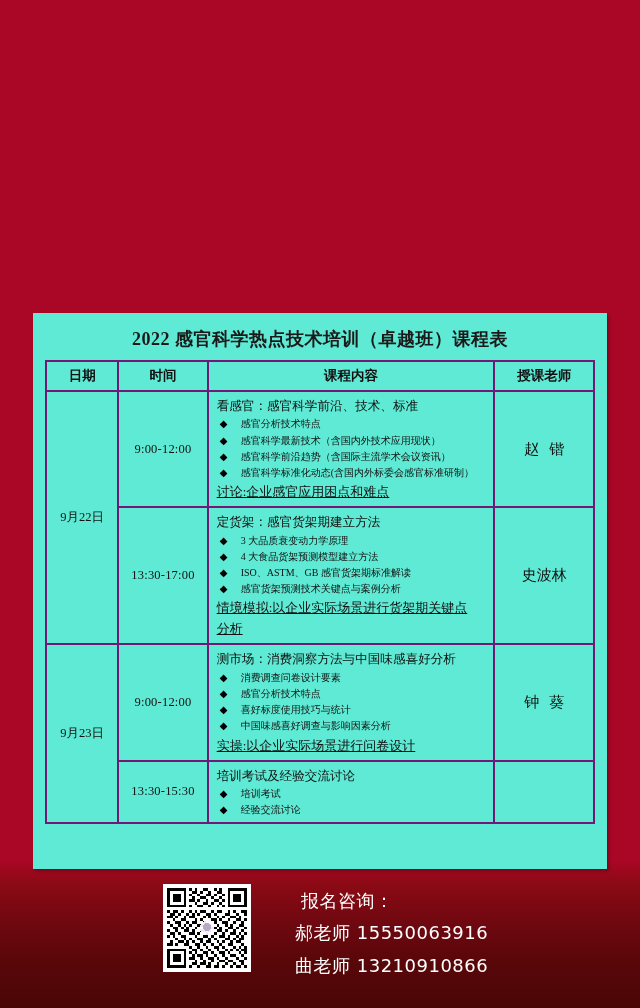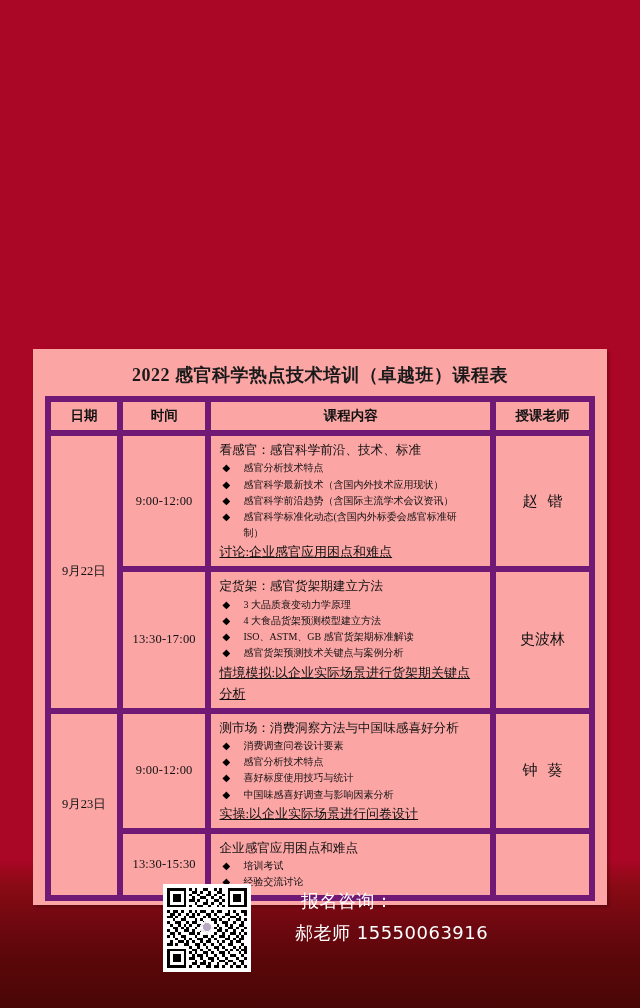--- a/index.html
+++ b/index.html
@@ -68,41 +68,40 @@
     font-size:19px; font-weight:500;
     line-height:1.5;
     letter-spacing:0.5px;
   }
 
   
   .panel {
     position:absolute;
     left:33px; top:313px;
     width:574px; height:556px;
-    background:#fca5a5;
+    background:#5eead4;
     box-shadow:2px 2px 3px rgba(0,0,0,0.25);
     padding:10px 12px 8px 12px;
-    margin-top:36px;
   }
   .panel-title {
     text-align:center;
     font-family:"Liberation Serif","DejaVu Serif",serif;
     font-size:18px; font-weight:700; color:#1A1A1A;
     letter-spacing:0.5px;
     padding:4px 0 9px 0;
   }
   table.sched {
     width:100%;
     border-collapse:collapse;
     font-family:"Liberation Serif","DejaVu Serif",serif;
     color:#111111;
     table-layout:fixed;
   }
   table.sched th, table.sched td {
-    border:6px solid #701a75;
+    border:2px solid #701a75;
     vertical-align:middle;
   }
   table.sched th {
     font-size:13.5px; font-weight:700;
     padding:5px 2px; text-align:center;
   }
   .col-date { width:13.2%; }
   .col-time { width:16.3%; }
   .col-content { width:52.3%; }
   .col-teacher { width:18.2%; }
@@ -256,21 +255,21 @@
               <li>中国味感喜好调查与影响因素分析</li>
             </ul>
             <div class="c-foot">实操:以企业实际场景进行问卷设计</div>
           </td>
           <td class="teacher-cell"><span>钟</span><span class="sp"></span><span>葵</span></td>
         </tr>
 
         <tr>
           <td class="time-cell">13:30-15:30</td>
           <td class="content-cell">
-            <div class="c-head">企业感官应用困点和难点</div>
+            <div class="c-head">培训考试及经验交流讨论</div>
             <ul class="bullets">
               <li>培训考试</li>
               <li>经验交流讨论</li>
             </ul>
           </td>
           <td class="teacher-cell"></td>
         </tr>
       </tbody>
     </table>
   </div>
@@ -514,15 +513,16 @@
             <rect x="25" y="28" width="2" height="1"></rect>
             <rect x="28" y="28" width="1" height="1"></rect>
         </g>
         <circle cx="14.5" cy="14.5" r="2.6" fill="#ffffff" opacity="0.92"></circle>
         <circle cx="14.5" cy="14.2" r="1.5" fill="#b9a8c4"></circle>
       </svg>
     </div>
     <div class="contact">
       <div class="contact-title">报名咨询：</div>
       <div class="contact-line">郝老师 15550063916</div>
+      <div class="contact-line">曲老师 13210910866</div>
     </div>
   </div>
 </div>
 
 </body></html>

